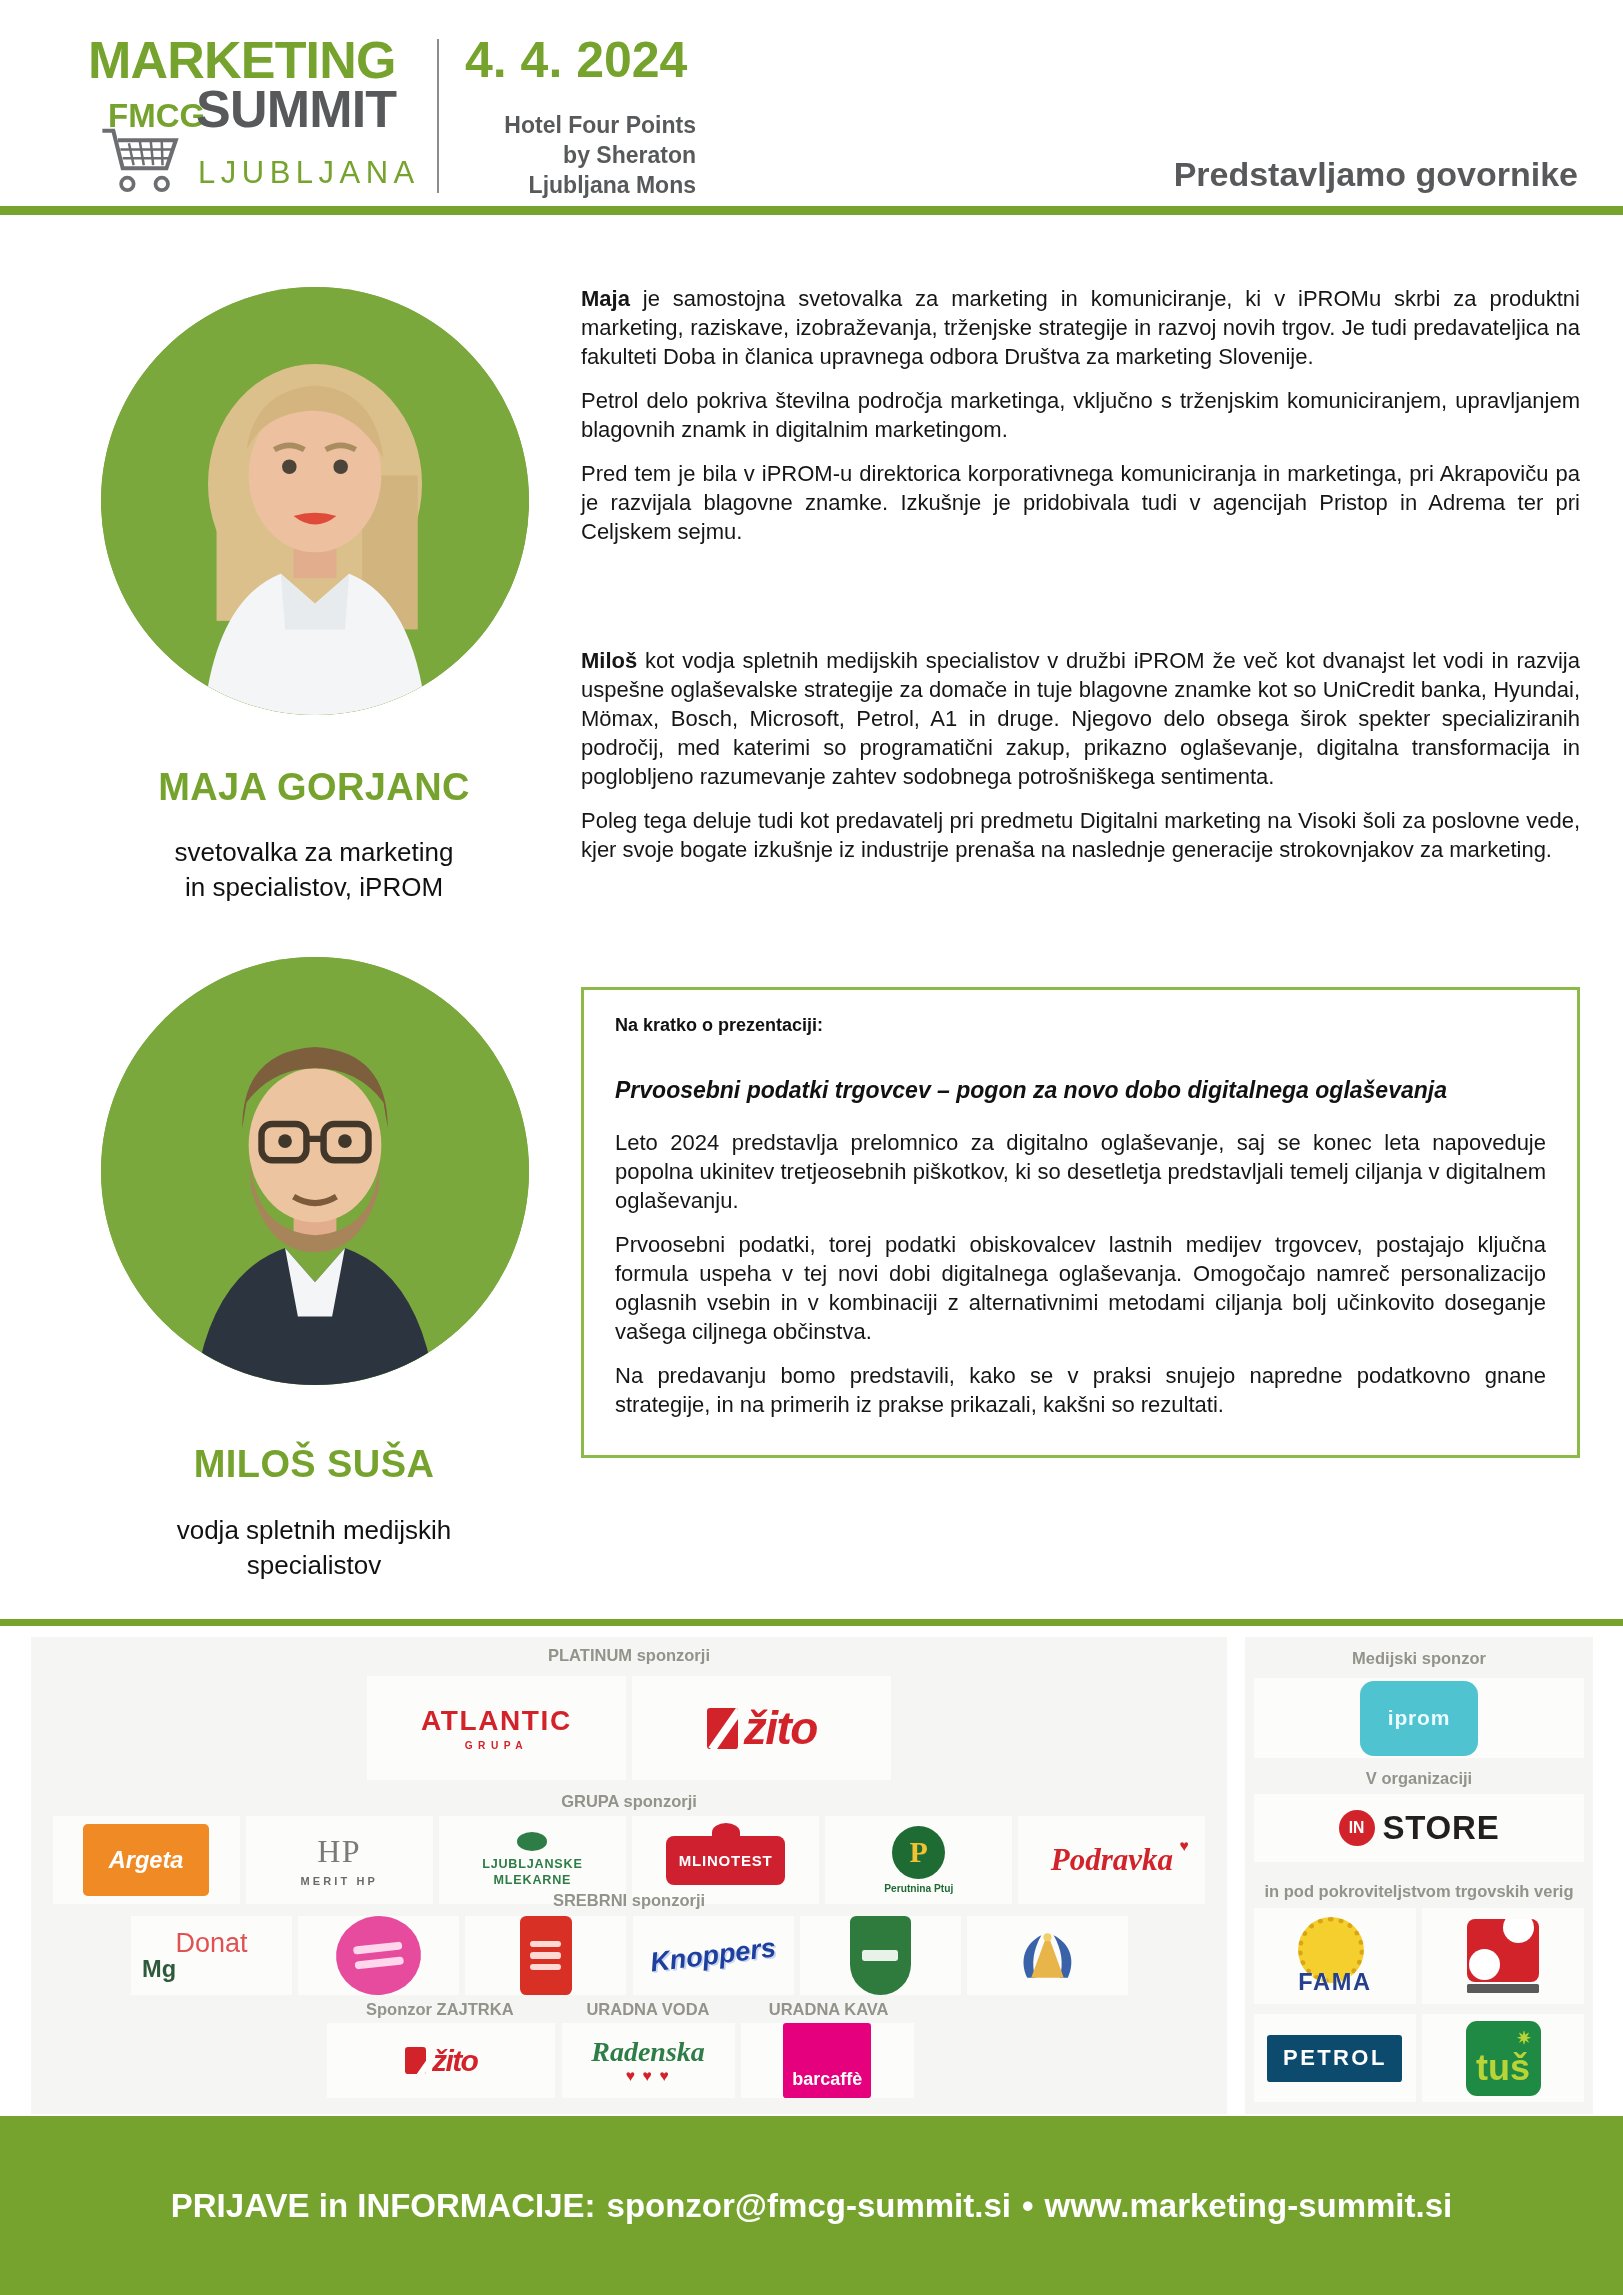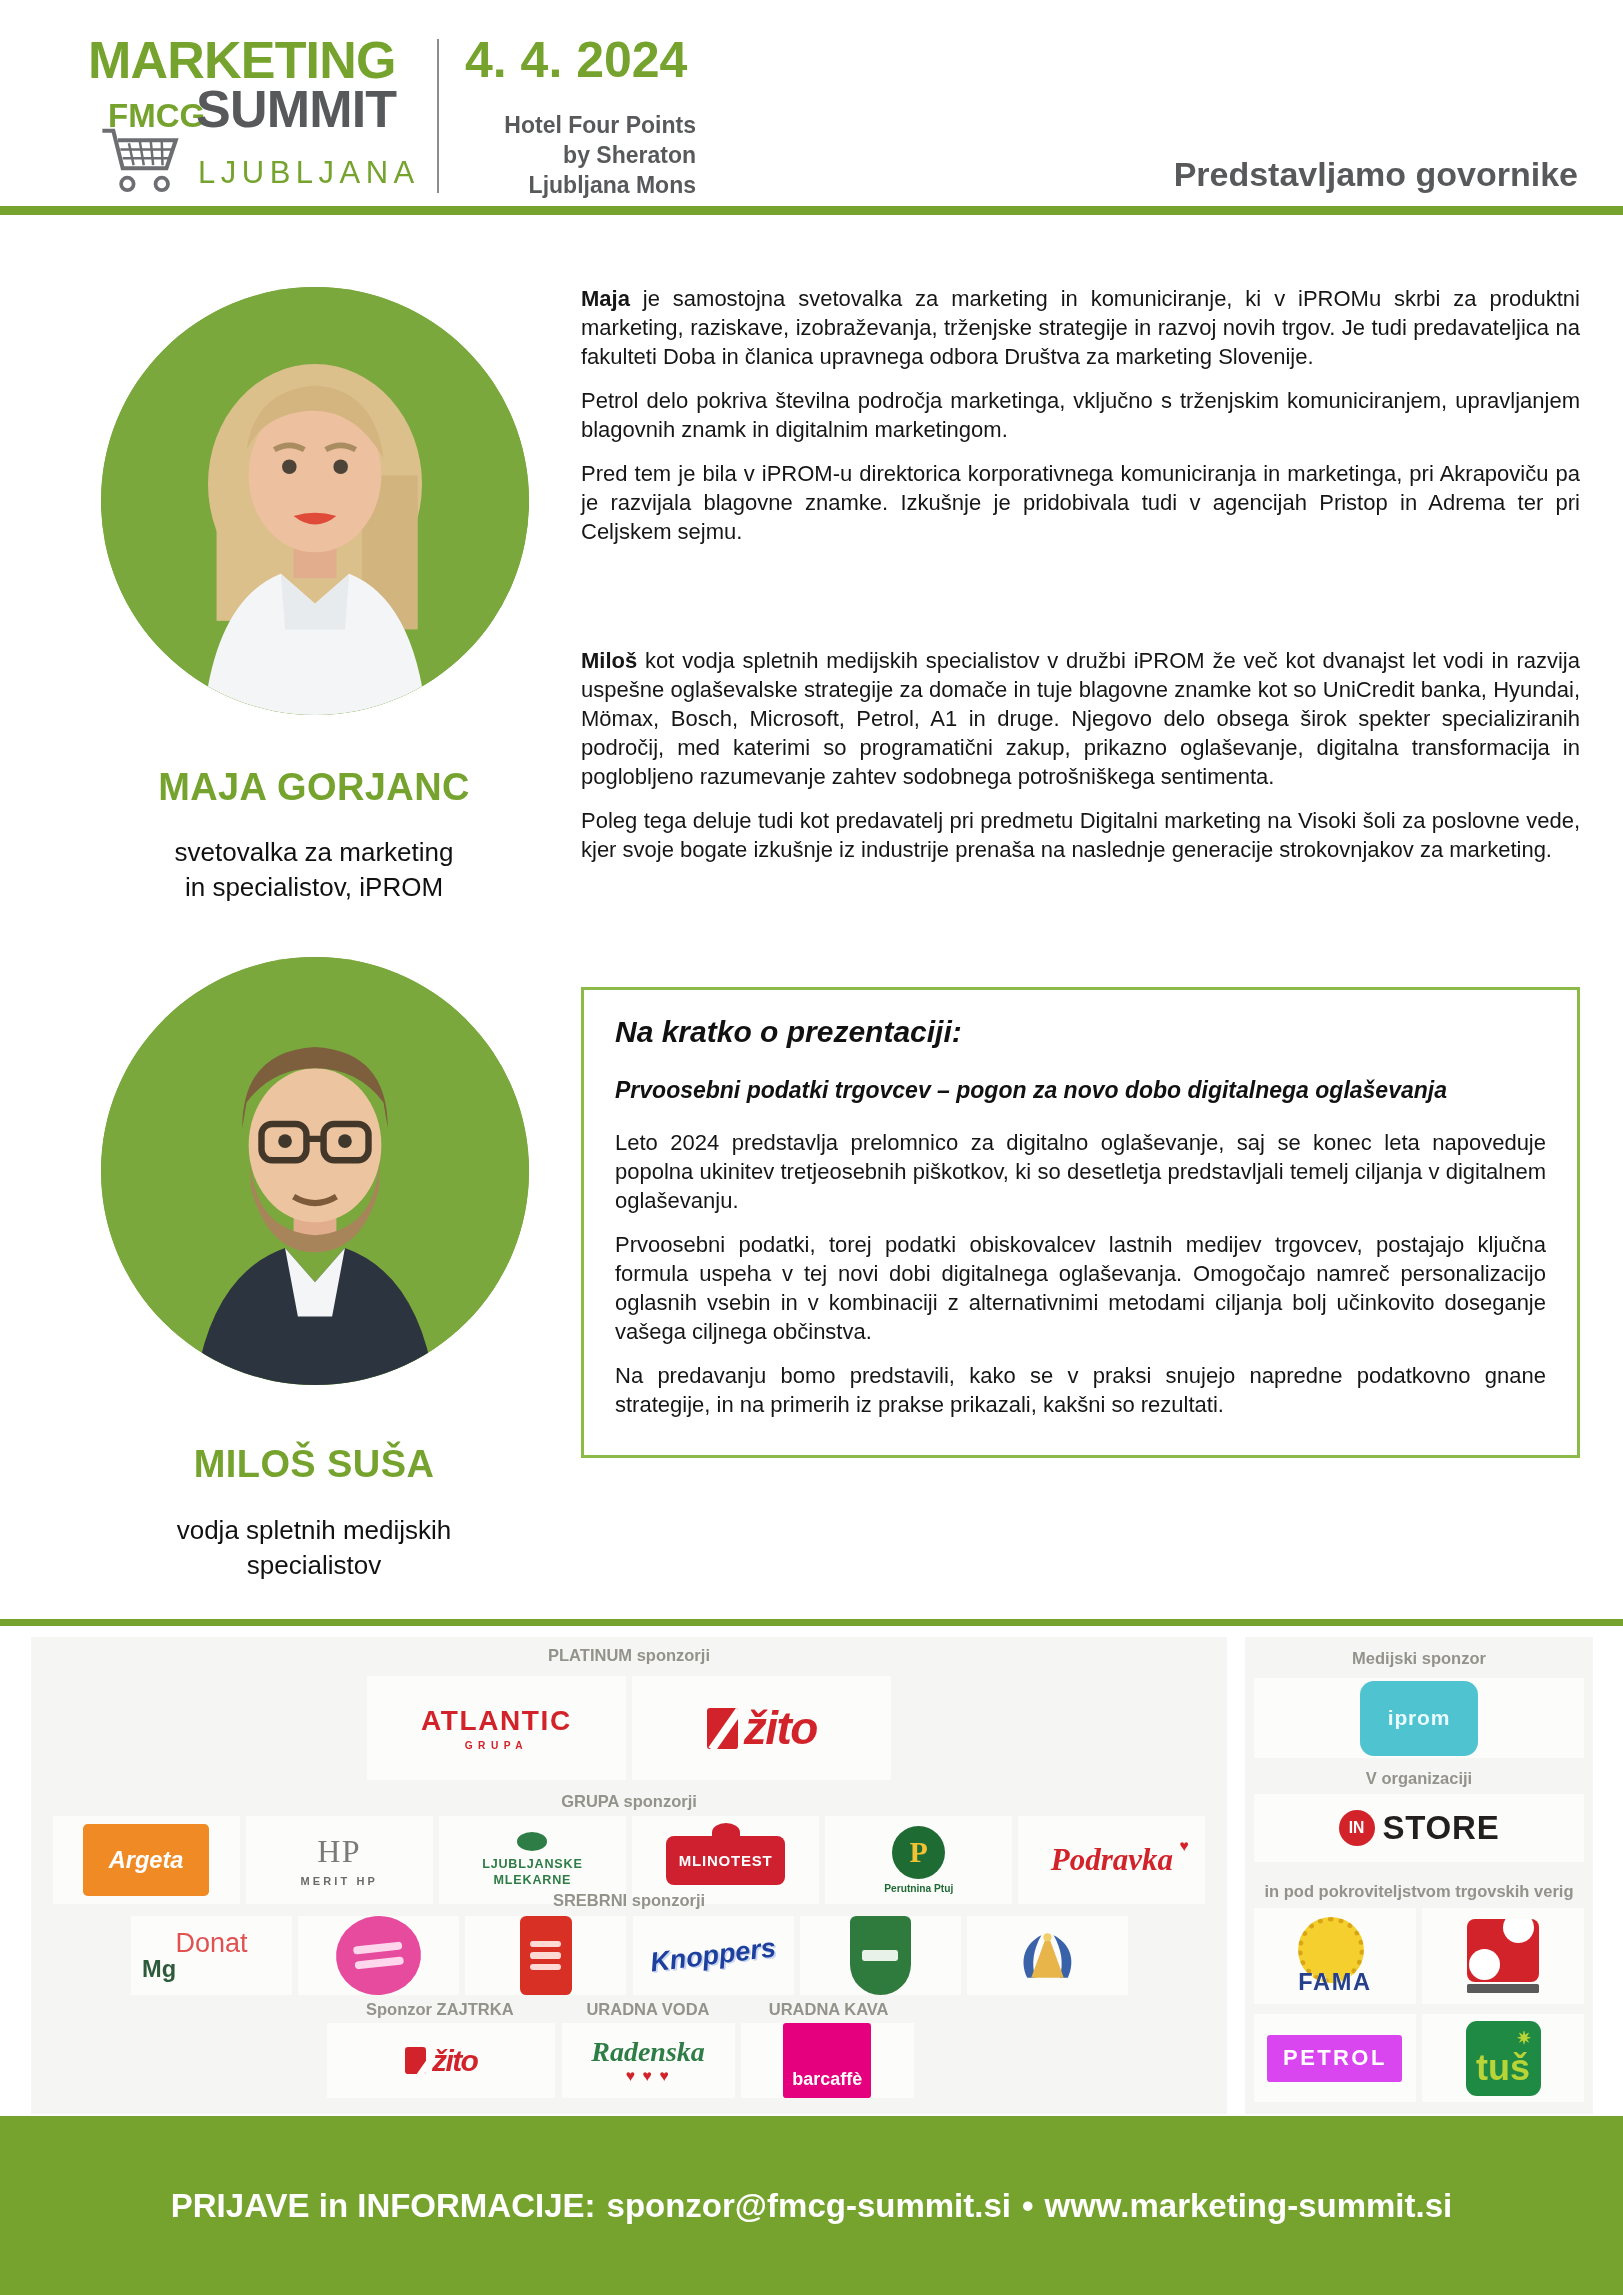--- a/index.html
+++ b/index.html
@@ -34,21 +34,21 @@
   .speaker-name{left:47px;width:534px;text-align:center;font-size:38px;font-weight:800;color:var(--green);letter-spacing:0.4px;}
   .speaker-role{left:47px;width:534px;text-align:center;font-size:26px;line-height:35px;color:#111;}
 
   
   .bio{left:581px;width:999px;}
   .para{font-size:22px;line-height:29px;text-align:justify;margin:0 0 15px 0;color:#161616;}
   .para b{font-weight:800;}
 
   
   .pbox{left:581px;top:987px;width:999px;box-sizing:border-box;border:3.9px solid var(--green-light);padding:25px 31px 20.4px 31px;background:#fff;}
-  .pbox-title{font-size:30px;font-weight:800;margin:0 0 28px 0;color:#111;font-style:italic;}
+  .pbox-title{font-size:18px;font-weight:800;margin:0 0 41px 0;color:#111;}
   .pbox-subtitle{font-size:23px;font-weight:800;font-style:italic;margin:0 0 23.6px 0;color:#111;}
 
   
   .sp-rule{left:0;top:1619px;width:1623px;height:7px;background:var(--green);}
   .sp-col{background:#f5f5f3;}
   .sp-left{left:31px;top:1637px;width:1196px;height:477px;}
   .sp-right{left:1245px;top:1637px;width:348px;height:477px;}
   .sp-label{position:absolute;width:100%;text-align:center;font-size:16.5px;font-weight:700;color:var(--label-gray);}
   .sp-row{position:absolute;display:flex;justify-content:center;align-items:center;}
   .cell{background:#fcfcfb;display:flex;flex-direction:column;align-items:center;justify-content:center;margin:0 3.1px;}
@@ -88,21 +88,21 @@
   .instore .store{color:#231f20;font-weight:800;font-size:33px;letter-spacing:0.8px;}
   .fama{display:flex;flex-direction:column;}
   .fama .sun{width:66px;height:66px;border-radius:50%;background:#f4cf2d;border:5.5px dotted #d9a514;box-sizing:border-box;}
   .fama .txt{color:#27408b;font-weight:800;font-size:23.6px;letter-spacing:1.6px;margin-top:-14px;text-shadow:0.8px 0.8px 0 #fff;}
   .mercator{display:flex;flex-direction:column;align-items:center;}
   .mercator .sq{width:72px;height:63px;background:#d2232a;border-radius:7.9px;position:relative;overflow:hidden;}
   .mercator .sq::before,.mercator .sq::after{content:"";position:absolute;background:#fff;border-radius:50%;width:31px;height:31px;}
   .mercator .sq::before{top:-6.3px;right:4.7px;}
   .mercator .sq::after{bottom:1.6px;left:1.6px;}
   .mercator .bar{width:72px;height:9.4px;background:#5a5a5a;margin-top:2.4px;border-radius:1.6px;}
-  .petrol{width:135px;height:47px;background:#d946ef;display:flex;align-items:center;justify-content:center;color:#fff;font-weight:800;font-size:22px;letter-spacing:2.4px;border-radius:3.1px;}
+  .petrol{width:135px;height:47px;background:#0c4a6e;display:flex;align-items:center;justify-content:center;color:#fff;font-weight:800;font-size:22px;letter-spacing:2.4px;border-radius:3.1px;}
   .tus{width:75px;height:75px;background:#1f8a44;border-radius:11px;display:flex;align-items:flex-end;justify-content:center;color:#b8d437;font-weight:800;font-size:36px;position:relative;padding-bottom:6.3px;box-sizing:border-box;}
   .tus .star{position:absolute;top:7.9px;right:9.4px;font-size:17.3px;}
   .radenska{display:flex;flex-direction:column;align-items:center;}
   .radenska .script{font-family:"Liberation Serif",serif;font-style:italic;font-weight:700;font-size:28px;color:#2e7d46;}
   .radenska .hearts{color:#d2232a;font-size:15.7px;letter-spacing:1.6px;margin-top:-1.6px;}
   .barcaffe{width:88px;height:75px;background:#e5007d;border-radius:3.1px;display:flex;align-items:flex-end;justify-content:center;color:#fff;font-weight:800;font-size:18px;padding-bottom:7.9px;box-sizing:border-box;}
 
   
   .footer{left:0;top:2116px;width:1623px;height:179px;background:var(--green);display:flex;align-items:center;justify-content:center;gap:11px;}
   .footer span,.footer a{color:#fff;font-weight:800;font-size:33px;text-decoration:none;}

